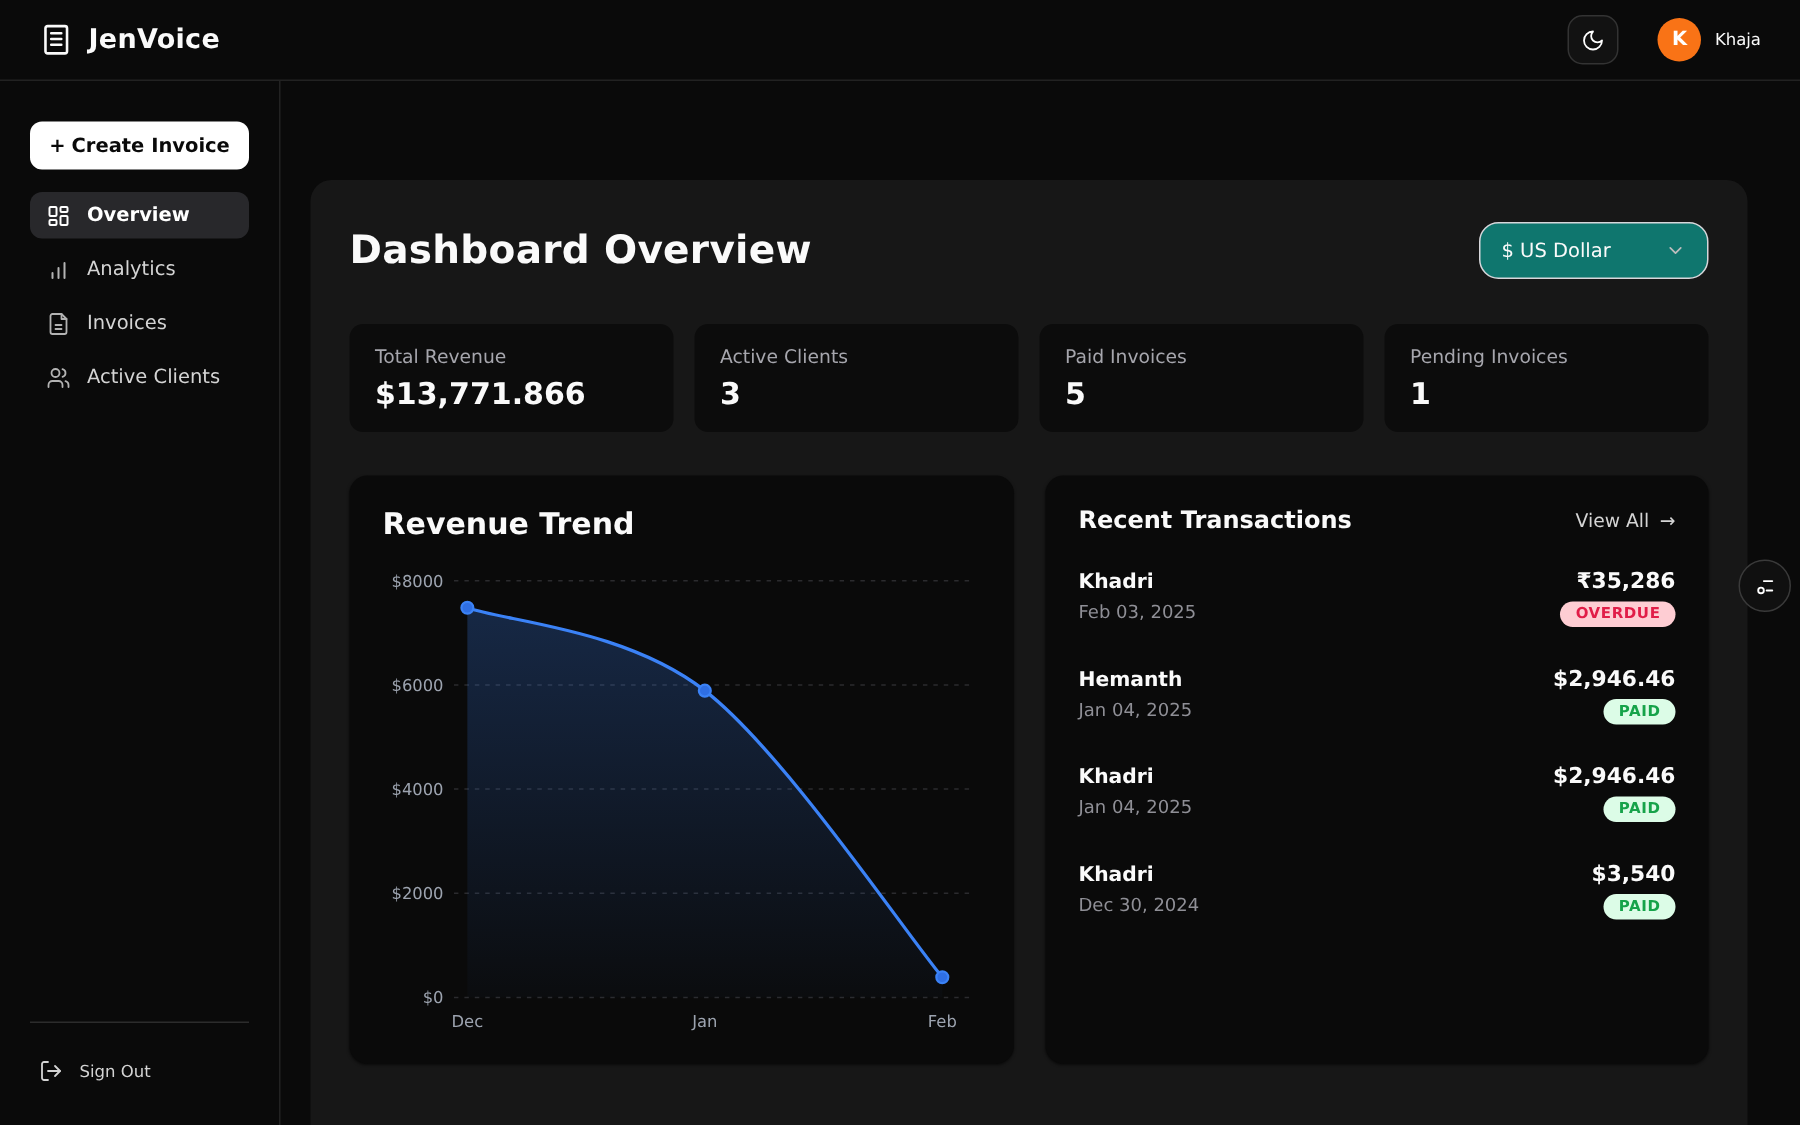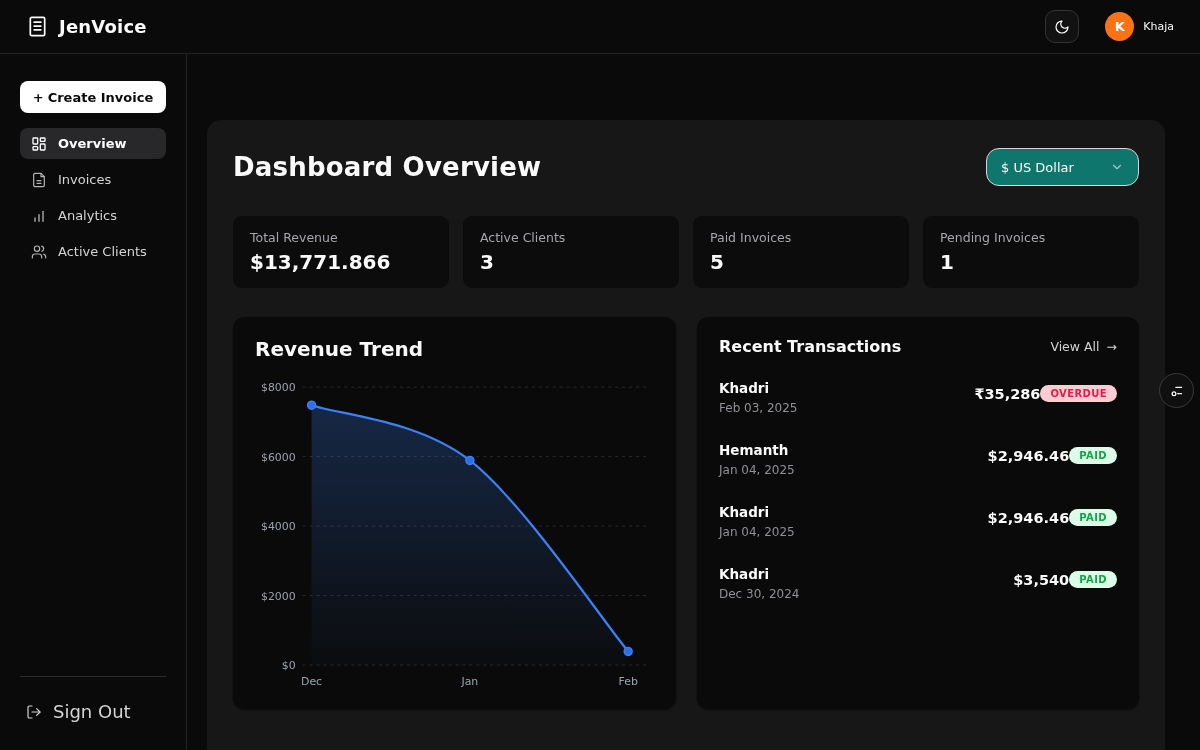--- a/index.html
+++ b/index.html
@@ -42,21 +42,21 @@
   .nav-item {
     display:flex; align-items:center; gap:11px; height:31px; padding:0 11px;
     border-radius:8px; color:#d4d4d4; font-size:13px; cursor:pointer;
   }
   .nav-item svg { color:#b3b3b3; flex:0 0 auto; }
   .nav-item.active { background:#28282b; color:#fff; font-weight:600; }
   .nav-item.active svg { color:#fff; }
   .sidebar-bottom { margin-top:auto; }
   .sidebar-divider { border-top:1px solid #2c2c2c; margin-bottom:18px; }
   .signout {
-    display:flex; align-items:center; gap:11px; color:#d4d4d4; font-size:18px;
+    display:flex; align-items:center; gap:11px; color:#d4d4d4; font-size:11px;
     cursor:pointer; padding:6px 6px;
   }
   
   .content { flex:1; position:relative; }
   .panel {
     position:absolute; left:20px; top:66px; width:958px; height:700px;
     background:#171717; border-radius:14px; padding:28px 26px;
   }
   .panel-head { display:flex; align-items:center; justify-content:space-between; }
   .page-title { font-size:26px; font-weight:bold; letter-spacing:.2px; }
@@ -80,21 +80,21 @@
   .chart-wrap { margin-top:10px; }
   .chart-svg text { font-size:11px; fill:#9ca3af; font-family:"DejaVu Sans",sans-serif; }
   
   .tx-head { display:flex; align-items:center; justify-content:space-between; }
   .tx-title { font-size:16px; font-weight:bold; }
   .view-all { display:flex; align-items:center; gap:7px; font-size:12.5px; color:#d4d4d4; cursor:pointer; }
   .tx-list { margin-top:24px; }
   .tx-row { display:flex; justify-content:space-between; align-items:flex-start; margin-bottom:27px; cursor:pointer; }
   .tx-name { font-size:13.5px; font-weight:600; }
   .tx-date { font-size:12px; color:#8f8f96; margin-top:5px; }
-  .tx-right { display:flex; flex-direction:row; align-items:flex-end; }
+  .tx-right { display:flex; flex-direction:column; align-items:flex-end; }
   .tx-amount { font-size:14.5px; font-weight:bold; }
   .badge {
     margin-top:5px; font-size:10px; font-weight:bold; letter-spacing:.4px;
     padding:3px 10px; border-radius:999px;
   }
   .badge.paid { background:#dcfce7; color:#16a34a; }
   .badge.overdue { background:#fecdd3; color:#e11d48; }
   
   .fab {
     position:absolute; left:1159px; top:373px; width:35px; height:35px; border-radius:50%;
@@ -138,33 +138,33 @@
       <div class="nav-item active">
         <svg width="16" height="16" viewBox="0 0 24 24" fill="none" stroke="currentColor" stroke-width="2" stroke-linecap="round" stroke-linejoin="round">
           <rect width="7" height="9" x="3" y="3" rx="1"></rect>
             <rect width="7" height="5" x="14" y="3" rx="1"></rect>
           <rect width="7" height="9" x="14" y="12" rx="1"></rect>
             <rect width="7" height="5" x="3" y="16" rx="1"></rect>
         </svg>
         <span>Overview</span>
       </div>
       <div class="nav-item">
-        <svg width="16" height="16" viewBox="0 0 24 24" fill="none" stroke="currentColor" stroke-width="1.8" stroke-linecap="round" stroke-linejoin="round">
-          <path d="M15 2H6a2 2 0 0 0-2 2v16a2 2 0 0 0 2 2h12a2 2 0 0 0 2-2V7z"></path>
-          <path d="M15 2v5h5M15 13H9M15 17H9"></path>
-        </svg>
-        <span>Invoices</span>
-      </div>
-      <div class="nav-item">
         <svg width="16" height="16" viewBox="0 0 24 24" fill="none" stroke="currentColor" stroke-width="2" stroke-linecap="round" stroke-linejoin="round">
           <line x1="6" x2="6" y1="20" y2="15"></line>
             <line x1="12" x2="12" y1="20" y2="10"></line>
             <line x1="18" x2="18" y1="20" y2="5"></line>
         </svg>
         <span>Analytics</span>
+      </div>
+      <div class="nav-item">
+        <svg width="16" height="16" viewBox="0 0 24 24" fill="none" stroke="currentColor" stroke-width="1.8" stroke-linecap="round" stroke-linejoin="round">
+          <path d="M15 2H6a2 2 0 0 0-2 2v16a2 2 0 0 0 2 2h12a2 2 0 0 0 2-2V7z"></path>
+          <path d="M15 2v5h5M15 13H9M15 17H9"></path>
+        </svg>
+        <span>Invoices</span>
       </div>
       <div class="nav-item">
         <svg width="16" height="16" viewBox="0 0 24 24" fill="none" stroke="currentColor" stroke-width="1.8" stroke-linecap="round" stroke-linejoin="round">
           <path d="M16 21v-2a4 4 0 0 0-4-4H6a4 4 0 0 0-4 4v2"></path>
             <circle cx="9" cy="7" r="4"></circle>
           <path d="M22 21v-2a4 4 0 0 0-3-3.87M16 3.13a4 4 0 0 1 0 7.75"></path>
         </svg>
         <span>Active Clients</span>
       </div>
     </div>

